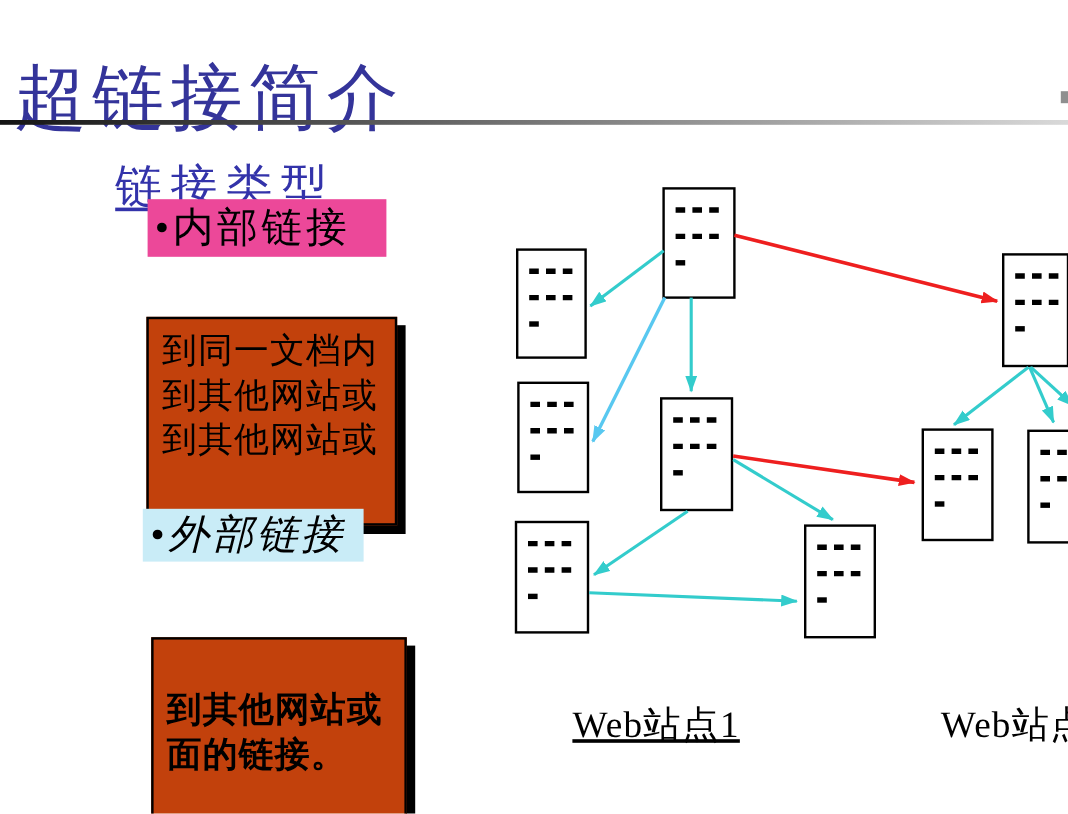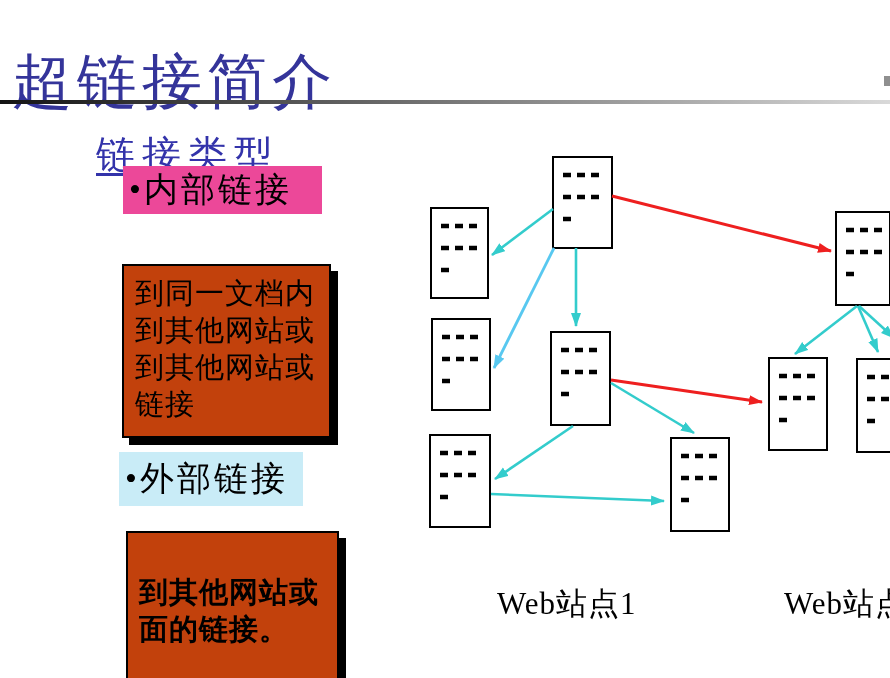--- a/index.html
+++ b/index.html
@@ -17,30 +17,30 @@
   }
   .subtitle{
     position:absolute;left:96px;top:104px;font-size:39px;letter-spacing:7px;
     text-decoration:underline;text-underline-offset:5px;white-space:nowrap;margin-top:24px;
   }
   .bullet{
     position:absolute;display:flex;align-items:center;
     font-size:34px;letter-spacing:3px;white-space:nowrap;padding-left:6px;box-sizing:border-box;
   }
   .bullet-1{left:123px;top:166px;width:199px;height:48px;}
-  .bullet-2{left:119px;top:452px;width:184px;height:54px;}
+  .bullet-2{left:119px;top:424px;width:184px;height:44px;font-style:italic;}
   .notebox{
     position:absolute;background:#c2410c;border:2px solid #000;box-shadow:7px 7px 0 0 #000;
     box-sizing:border-box;font-size:29px;line-height:37px;letter-spacing:1px;margin-top:36px;
   }
   .notebox-1{left:122px;top:228px;width:209px;height:174px;padding:9px 0 0 11px;}
   .notebox-2{left:126px;top:495px;width:213px;height:181px;padding:41px 0 0 11px;font-weight:bold;}
   .note-line{white-space:nowrap;}
   .site-label{position:absolute;top:583px;font-size:31px;white-space:nowrap;letter-spacing:1px;}
-  .site-label-1{left:497px;}
+  .site-label-1{left:477px;text-decoration:underline;}
   .site-label-2{left:784px;}
   .diagram-svg{position:absolute;left:0;top:0;}
   .edge-artifact{position:absolute;left:884px;top:76px;width:6px;height:10px;background:#8f8f8f;}
 </style>
 </head>
 <body>
 
 <div class="slide">
 
   <svg class="diagram-svg" width="890" height="678" viewBox="0 0 890 678">
@@ -126,21 +126,20 @@
   <div class="rule"></div>
 
   <div class="subtitle" style="color: rgb(51, 51, 170);">链接类型</div>
 
   <div class="bullet bullet-1" style="background: #ec4899;">•内部链接</div>
 
   <div class="notebox notebox-1">
     <div class="note-line">到同一文档内</div>
     <div class="note-line">到其他网站或</div>
     <div class="note-line">到其他网站或</div>
-    <div class="note-line">链接</div>
   </div>
 
   <div class="bullet bullet-2" style="background: rgb(201, 236, 247);">•外部链接</div>
 
   <div class="notebox notebox-2">
     <div class="note-line">到其他网站或</div>
     <div class="note-line">面的链接。</div>
   </div>
 
   <div class="site-label site-label-1">Web站点1</div>

